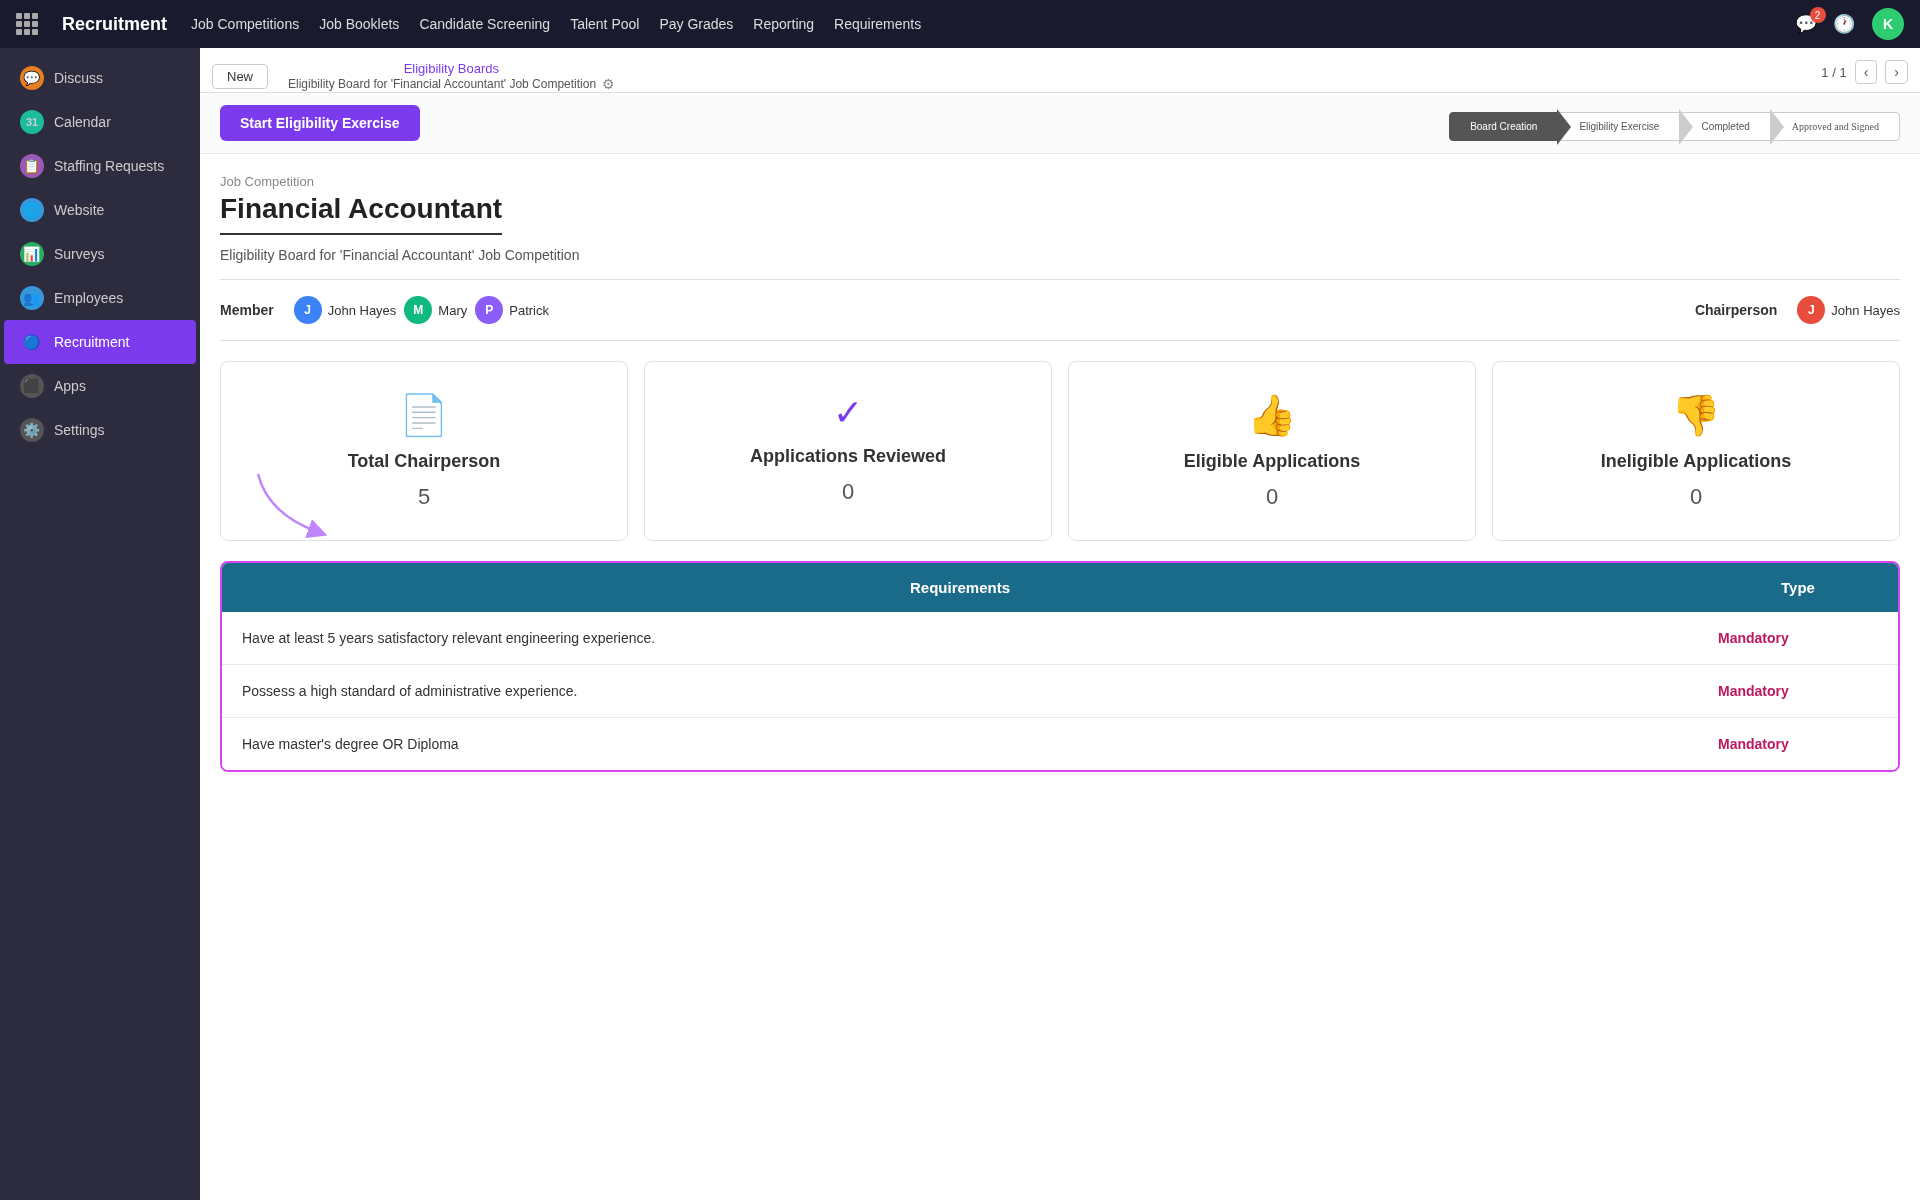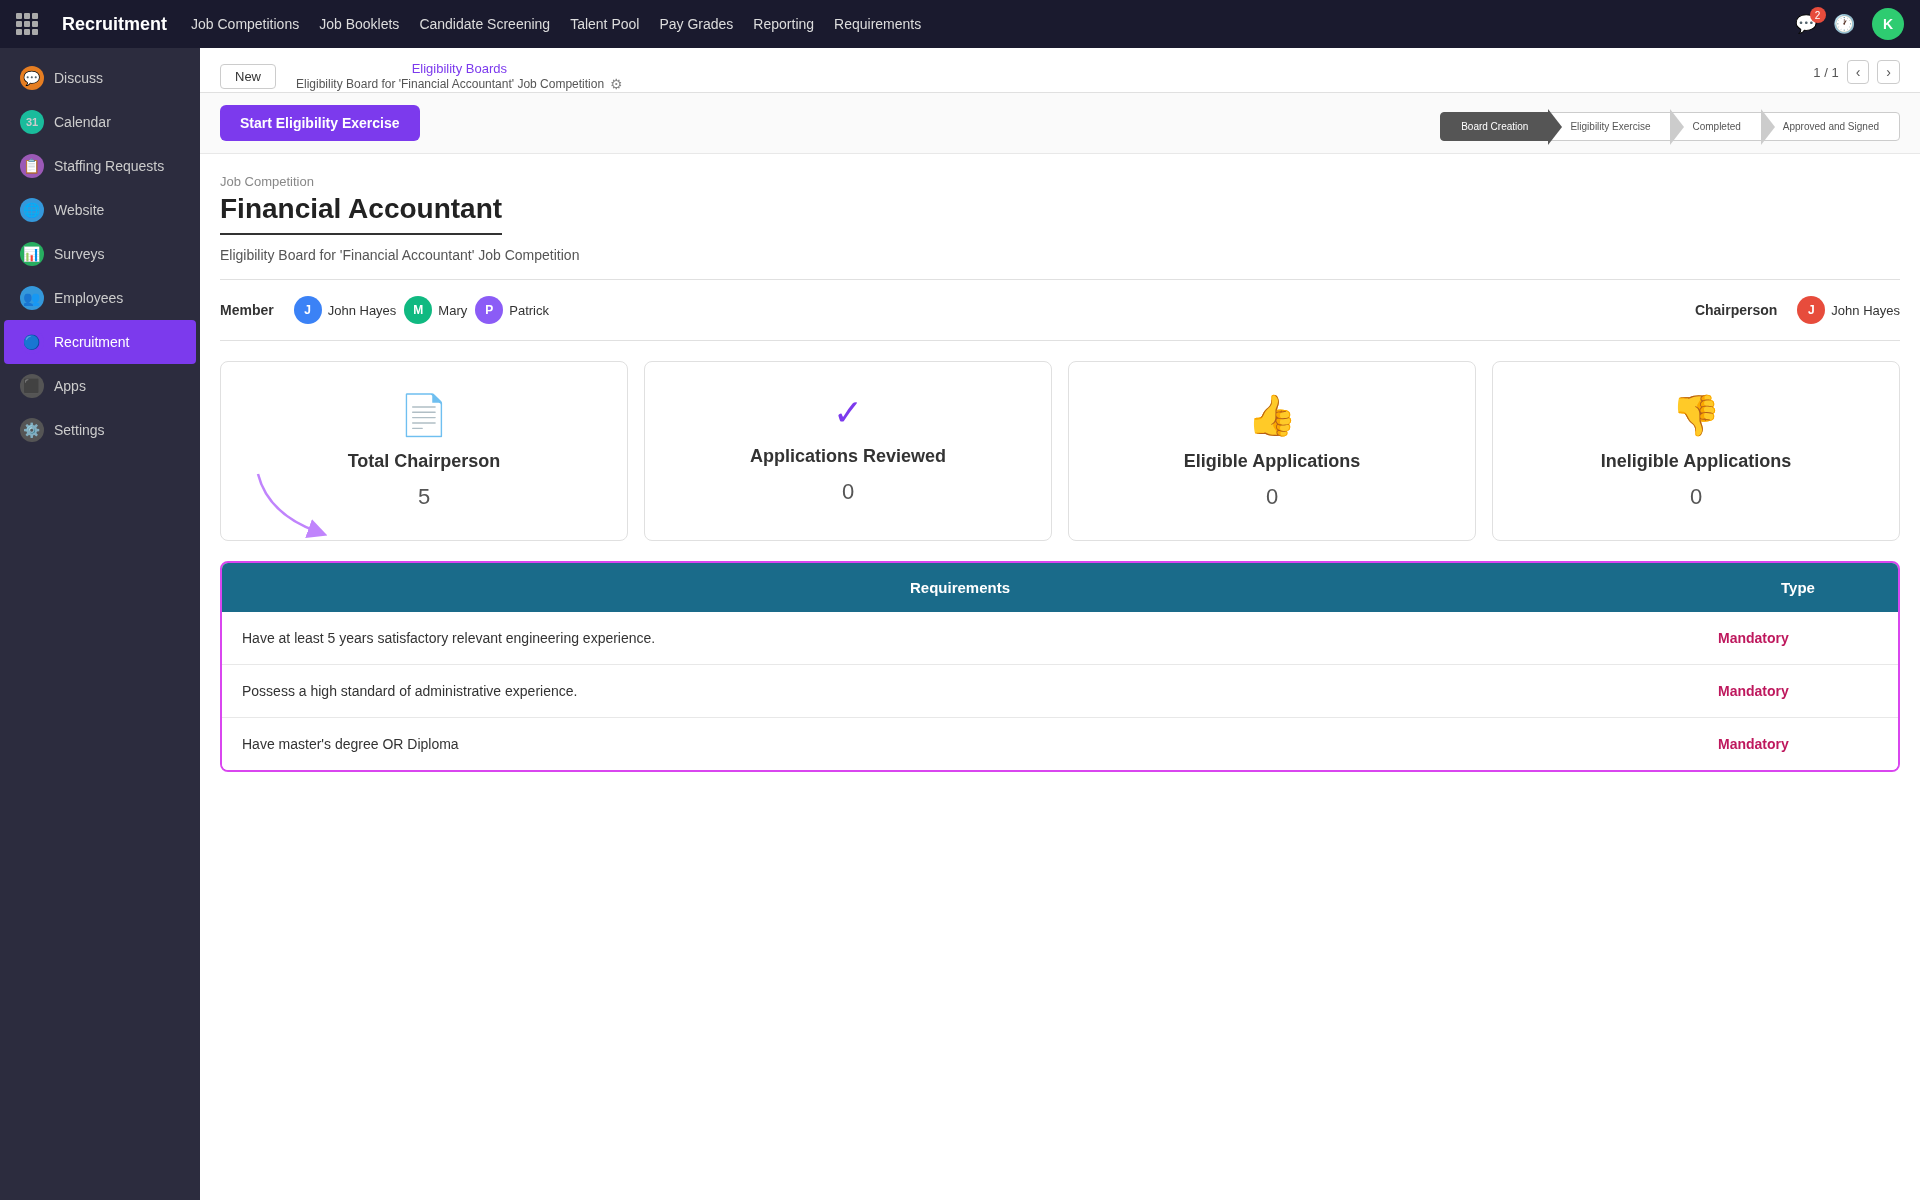--- a/index.html
+++ b/index.html
@@ -63,21 +63,21 @@
     .main {
       flex: 1;
       background: #fff;
       overflow-y: auto;
       display: flex;
       flex-direction: column;
     }
 
     
     .page-header {
-      padding: 12px 20px 0;
+      padding: 12px 12px 0;
       display: flex;
       align-items: center;
       gap: 12px;
       border-bottom: 1px solid #e0e0e0;
     }
     .new-btn {
       background: #fff;
       border: 1px solid #ccc;
       padding: 4px 14px;
       border-radius: 4px;
@@ -139,21 +139,21 @@
       border-bottom: 18px solid transparent;
       z-index: 1;
     }
     .step.active:not(:last-child)::after {
       border-left-color: #555;
     }
     .step:not(.active):not(:last-child)::after {
       border-left-color: #ccc;
     }
     .step:first-child { border-radius: 4px 0 0 4px; }
-    .step:last-child { border-radius: 0 4px 4px 0; }
+    .step:last-child { border-radius: 0 4px 4px 0; font-family: Liberation Serif, serif; }
 
     
     .content { padding: 20px; }
 
     
     .job-label { font-size: 13px; color: #888; margin-bottom: 4px; }
     .job-title { font-size: 28px; font-weight: 700; color: #222; border-bottom: 2px solid #333; padding-bottom: 8px; margin-bottom: 12px; display: inline-block; }
     .board-desc { font-size: 14px; color: #555; margin-bottom: 16px; border-bottom: 1px solid #e0e0e0; padding-bottom: 16px; }
 
     

